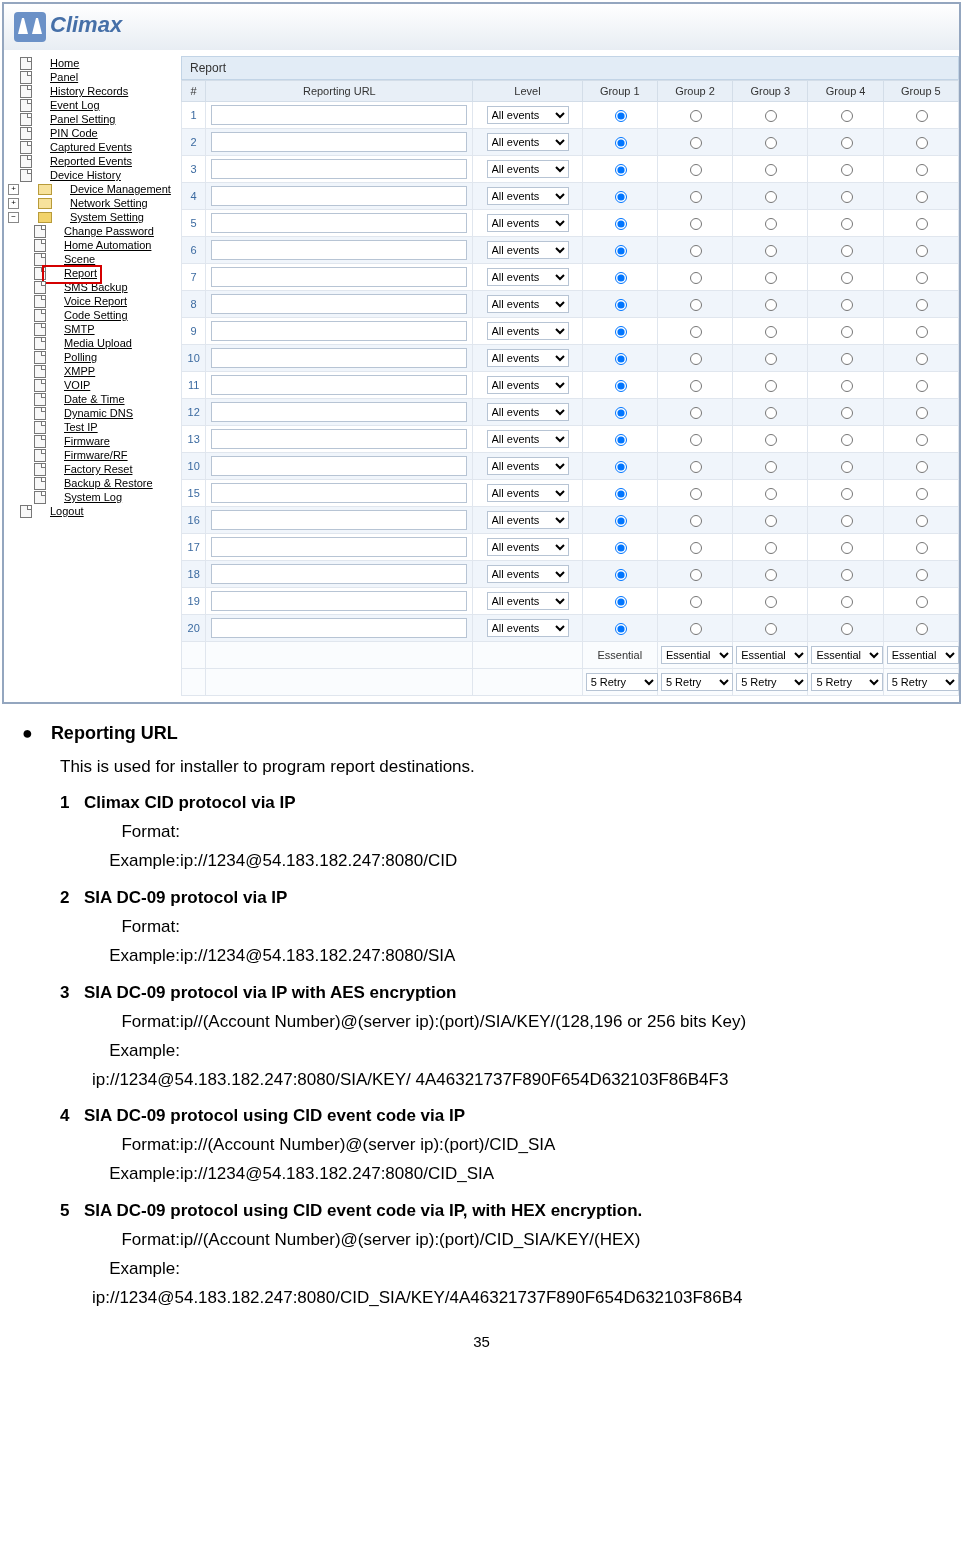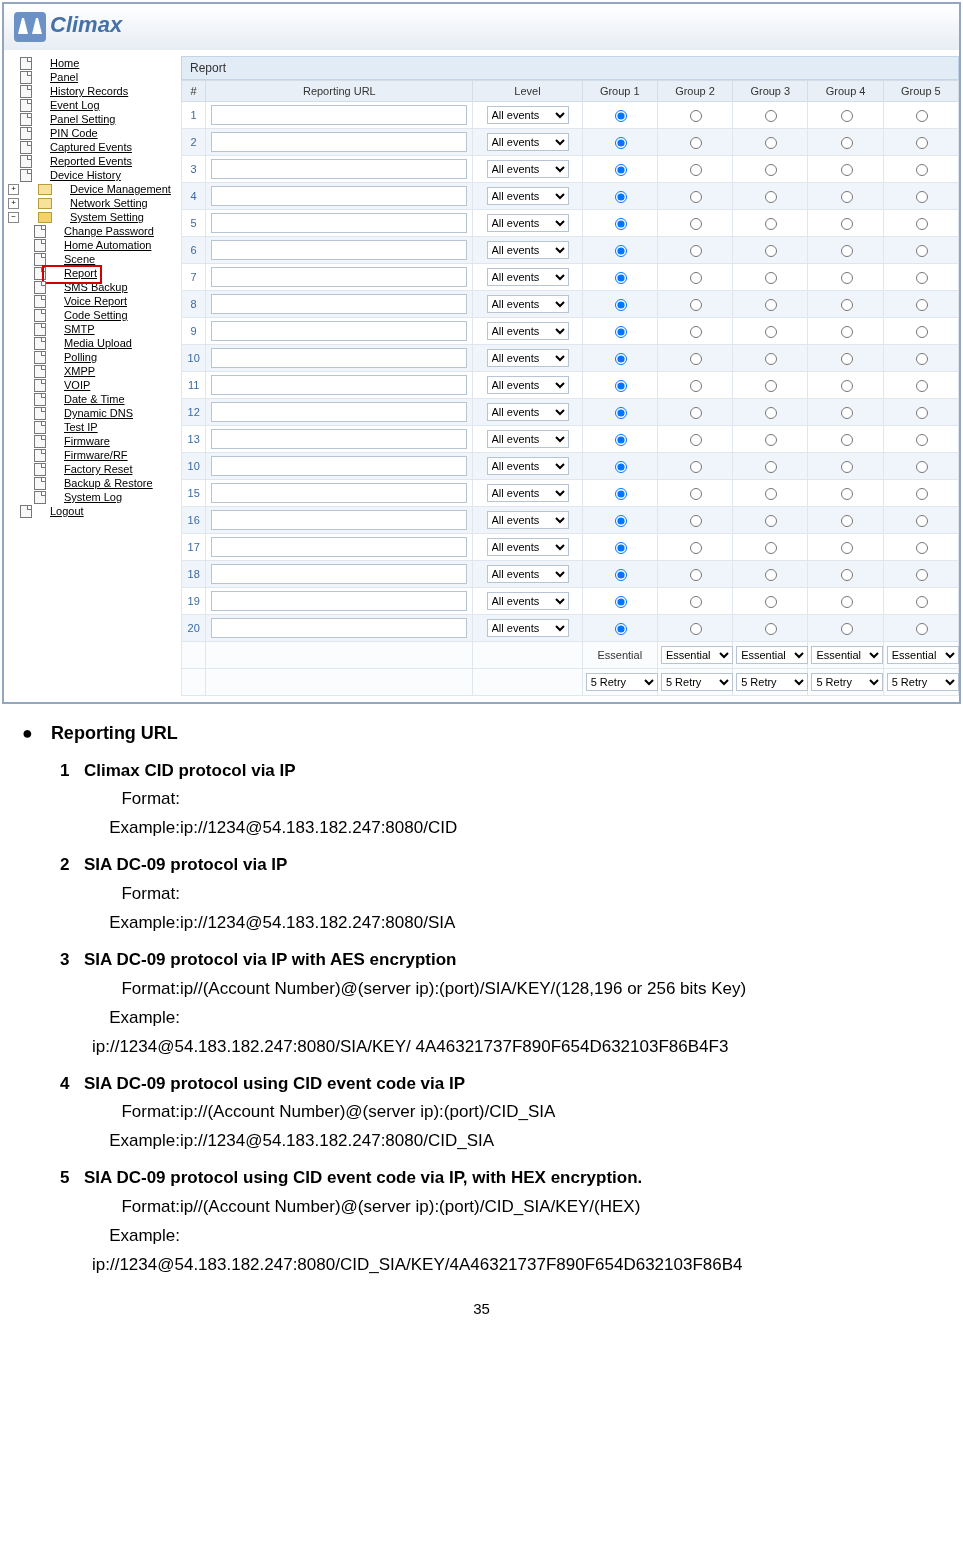--- a/index.html
+++ b/index.html
@@ -455,20 +455,21 @@
       </table>
     </div>
   </div>
 </div>
 
 <div class="doc-section">
   <div class="bullet-line">
     <span class="bullet-dot">●</span>
     <span class="bullet-heading">Reporting URL</span>
   </div>
+  <div class="indent1">This is used for installer to program report destinations.</div>
   <div id="protocols">
         <div class="proto-item">
           <span class="proto-num">1</span>
           <span class="proto-title">Climax CID protocol via IP</span>
         </div>
         <div class="fmt-row">
           <span class="fmt-label">Format:</span>
         </div>
         <div class="fmt-row">
           <span class="fmt-label">Example:</span>

